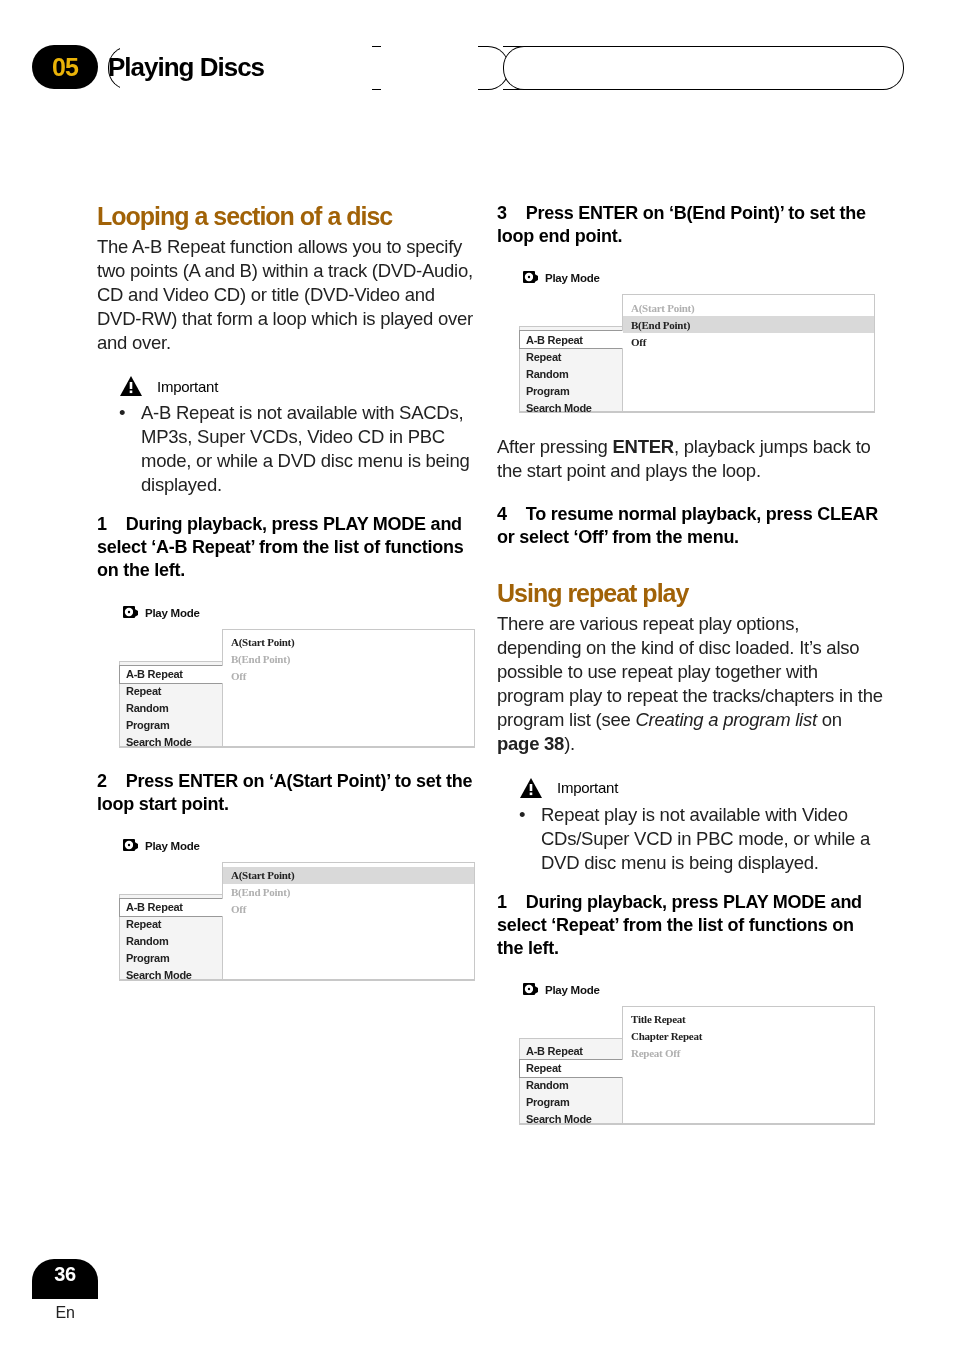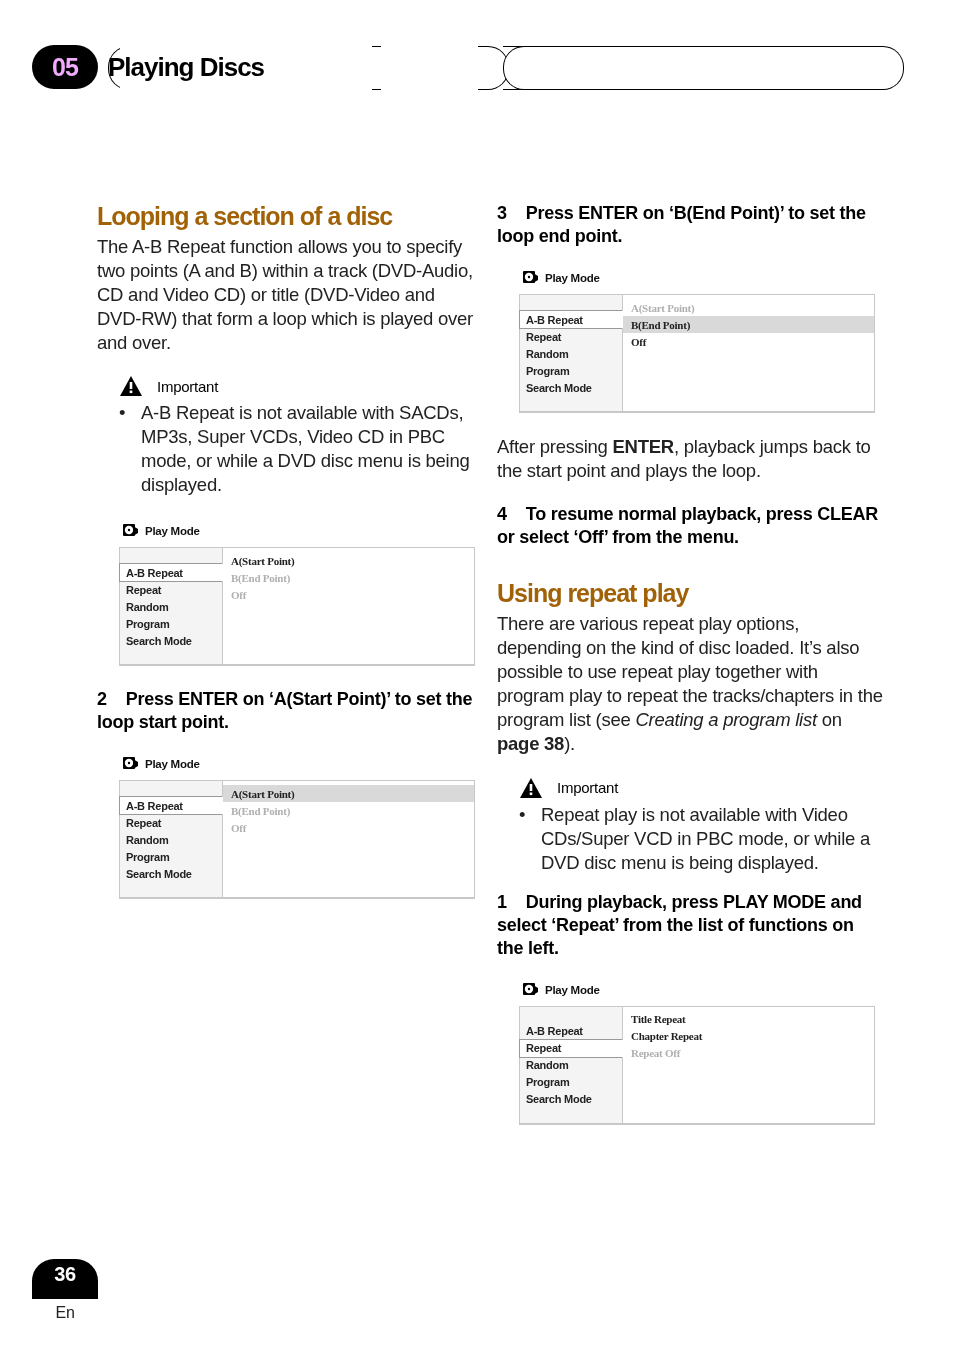--- a/index.html
+++ b/index.html
@@ -14,21 +14,21 @@
     color: #000;
     letter-spacing: -0.25px;
   }
   .tab-num {
     position: absolute;
     left: 32px;
     top: 45px;
     width: 66px;
     height: 44px;
     background: #000;
-    color: #f0abfc;
+    color: #eab308;
     font-weight: 700;
     font-size: 25px;
     border-radius: 22px;
     display: flex;
     align-items: center;
     justify-content: center;
     letter-spacing: -1px;
   }
   .chapter-title {
     position: absolute;
@@ -182,24 +182,25 @@
   .pm-disc-icon { width: 16px; height: 16px; }
   .pm-body {
     display: flex;
     height: 118px;
   }
   .pm-left {
     width: 102px;
     background: #f4f4f4;
     border: 1px solid #c8c8c8;
     border-right: none;
-    padding: 16px 0;
+    padding: 4px 0;
     font-size: 11px;
     font-weight: 700;
     color: #222;
+    margin-top: 32px;
   }
   .pm-left-item {
     padding: 2.5px 6px;
   }
   .pm-left-item.sel {
     background: #fff;
     border: 1px solid #999;
     border-right: 1px solid #fff;
     margin: -1px -1px -1px -1px;
     padding: 2.5px 6px;
@@ -277,20 +278,24 @@
           <rect x="10.7" y="15.5" width="2.6" height="2.6" fill="#fff"></rect>
         </svg>
     </span>
     <span class="important-label">Important</span>
   </div>
   <div class="bullet-block">
     <span class="bullet-dot">•</span>
     <span>A-B Repeat is not available with SACDs, MP3s, Super VCDs, Video CD in PBC mode, or while a DVD disc menu is being displayed.</span>
   </div>
 
+  <div class="step">
+    <span class="step-num">1</span>
+    <span>During playback, press PLAY MODE and select ‘A-B Repeat’ from the list of functions on the left.</span>
+  </div>
 
   <div class="pm">
     <div class="pm-title">
       <span class="pm-disc-icon">
         <svg viewBox="0 0 16 16">
             <rect x="0" y="1" width="12" height="12" rx="1" fill="#000"></rect>
             <circle cx="6" cy="7" r="4.2" fill="#fff"></circle>
             <circle cx="6" cy="7" r="1.2" fill="#000"></circle>
             <path d="M10 3 L15 6 L15 10 L10 13" fill="#000"></path>
           </svg>

